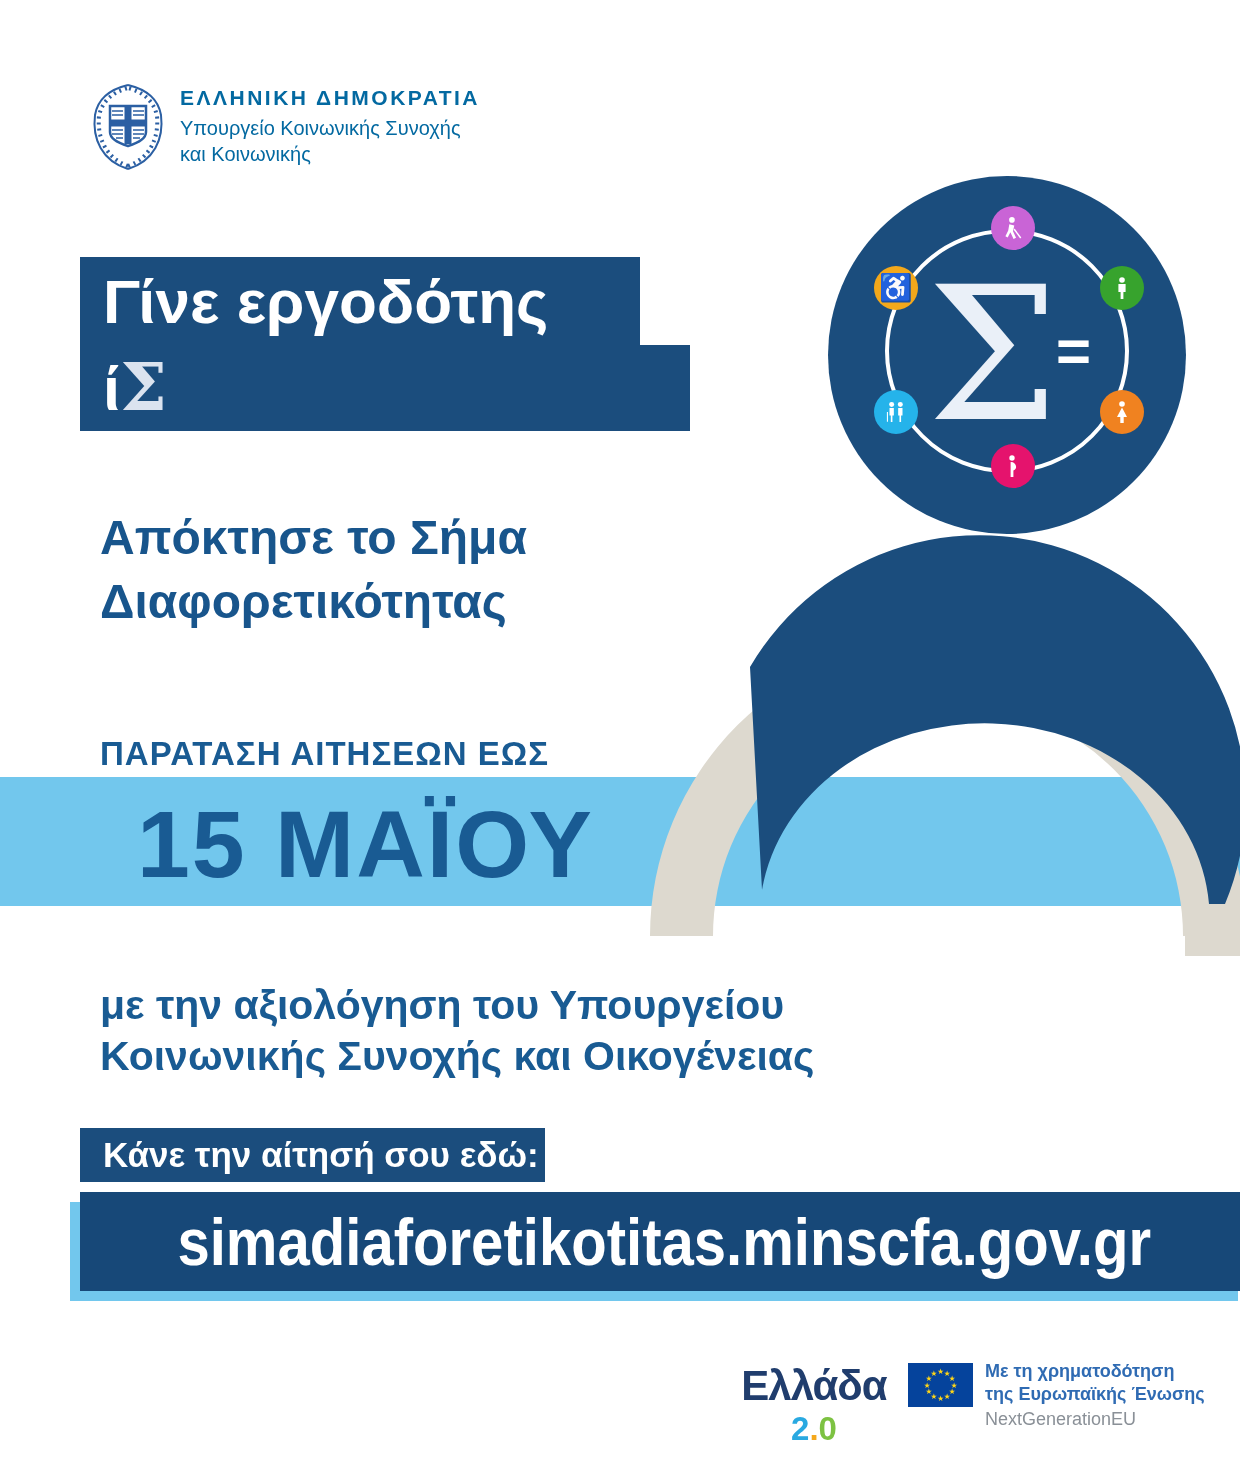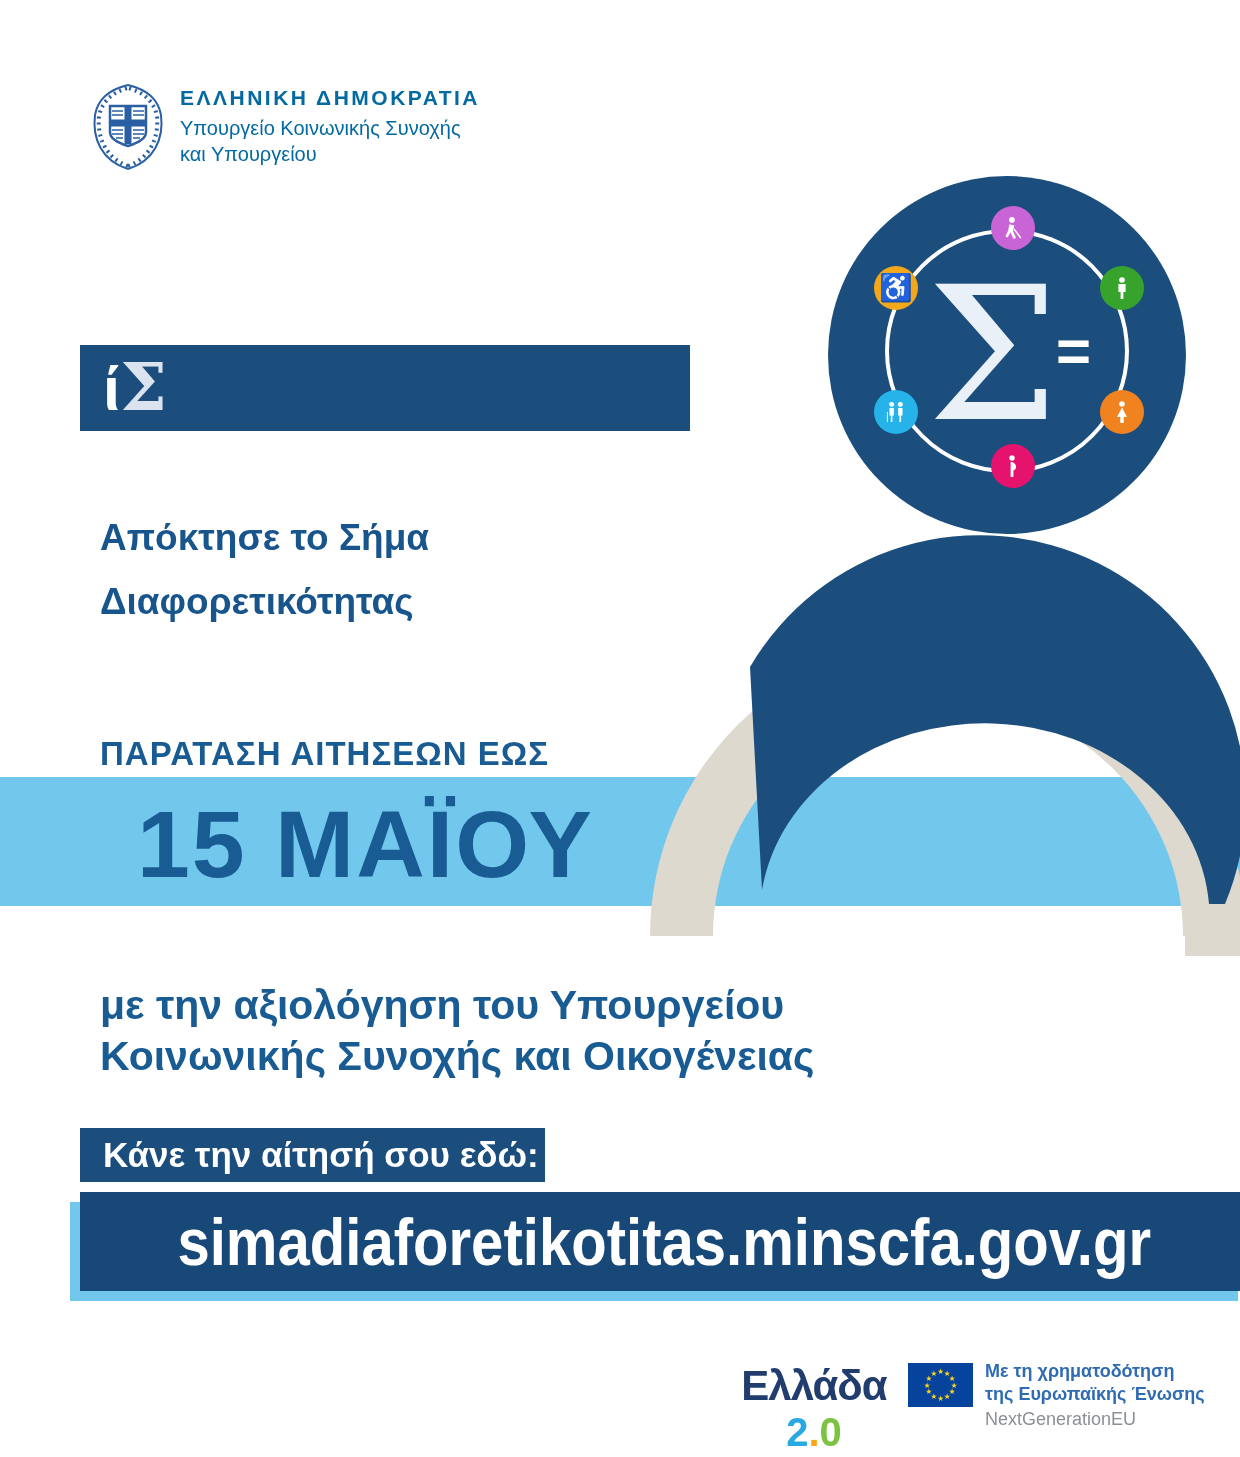--- a/index.html
+++ b/index.html
@@ -24,37 +24,37 @@
   
   #sigma-badge{left:828px;top:176px;width:358px;height:358px;border-radius:50%;background:#1b4d7d;}
   #badge-ring{left:57px;top:53px;width:244px;height:244px;border:4px solid #ffffff;
               border-radius:50%;box-sizing:border-box;}
   #badge-sigma{left:0;top:0;width:358px;height:358px;display:flex;align-items:center;justify-content:center;
                font-family:"DejaVu Serif",serif;font-size:185px;color:#eaf0f8;padding-right:28px;box-sizing:border-box;}
   #badge-equals{left:228px;top:140px;font-size:60px;font-weight:bold;color:#ffffff;}
   .badge-icon{width:44px;height:44px;border-radius:50%;display:flex;align-items:center;justify-content:center;}
   .badge-icon svg{display:block;}
   
-  #subtitle{left:100px;top:506px;color:#18558c;font-weight:bold;font-size:37px;line-height:64px;}
+  #subtitle{left:100px;top:506px;color:#18558c;font-weight:bold;font-size:48px;line-height:64px;}
   
   #deadline-label{left:100px;top:735px;color:#195b93;font-weight:bold;font-size:33px;letter-spacing:1px;}
   #date-band-text{left:101px;top:790px;color:#195b93;font-weight:bold;font-size:95px;letter-spacing:2px;}
   
   #assessment{left:100px;top:980px;color:#195b93;font-weight:bold;font-size:41px;line-height:51px;}
   
   #cta-block{left:80px;top:1128px;width:465px;height:54px;font-size:35px;
              display:flex;align-items:center;padding-left:23px;box-sizing:border-box;}
   #url-banner{left:80px;top:1192px;width:1168px;height:99px;background:#174878;
               box-shadow:-10px 10px 0 #72c7ed;display:flex;align-items:center;justify-content:center;}
   #url-text{color:#ffffff;font-weight:bold;font-size:66px;transform:scaleX(0.88);white-space:nowrap;}
   
   #greece20{left:724px;top:1362px;width:180px;text-align:center;}
   #greece20-word{font-size:42px;font-weight:bold;color:#203d6d;letter-spacing:-1px;display:inline;}
   .g2-blue{color:#29a9e1;} .g2-dot{color:#f5a81c;} .g2-green{color:#7dc242;}
-  #greece20-num{font-size:40px;font-weight:bold;display:inline;}
+  #greece20-num{font-size:33px;font-weight:bold;display:inline;}
   #eu-flag{left:908px;top:1363px;width:65px;height:44px;background:#05439c;}
   #eu-text{left:985px;top:1360px;color:#2f6bb3;font-weight:bold;font-size:18px;line-height:23px;}
   #eu-ngeu{color:#8a9097;font-weight:normal;font-size:18px;margin-top:2px;}
   svg{overflow:visible;}
 </style>
 </head>
 <body>
 
 <div id="poster">
 
@@ -77,24 +77,27 @@
         <path d="M24,41 H60" stroke-width="7"></path>
         <g stroke-width="1.4">
           <path d="M26,29 h11 M26,33 h11 M47,29 h11 M47,33 h11"></path>
           <path d="M26,48 h11 M26,52 h11 M47,48 h11 M47,52 h11 M30,56 h7 M47,56 h7"></path>
         </g>
       </g>
     </svg>
     <div class="abs" id="gov-text">
       <div id="gov-line1">ΕΛΛΗΝΙΚΗ ΔΗΜΟΚΡΑΤΙΑ</div>
       <div id="gov-line2">Υπουργείο Κοινωνικής Συνοχής</div>
-      <div id="gov-line3">και Υπουργείου</div>
+      <div id="gov-line3">και Κοινωνικής</div>
     </div>
   </div>
 
+  <div class="abs banner" id="title-block1" style="z-index:2;">
+    <span>Γίνε εργοδότης</span>
+  </div>
   <div class="abs banner" id="title-block2" style="z-index:2;">
     <span>ί</span>
       <span id="title-sigma">Σ</span>
   </div>
 
   <div class="abs" id="sigma-badge" style="z-index:2;">
     <div class="abs" id="badge-ring"></div>
     <div class="abs" id="badge-sigma">Σ</div>
     <div class="abs" id="badge-equals">=</div>
 

